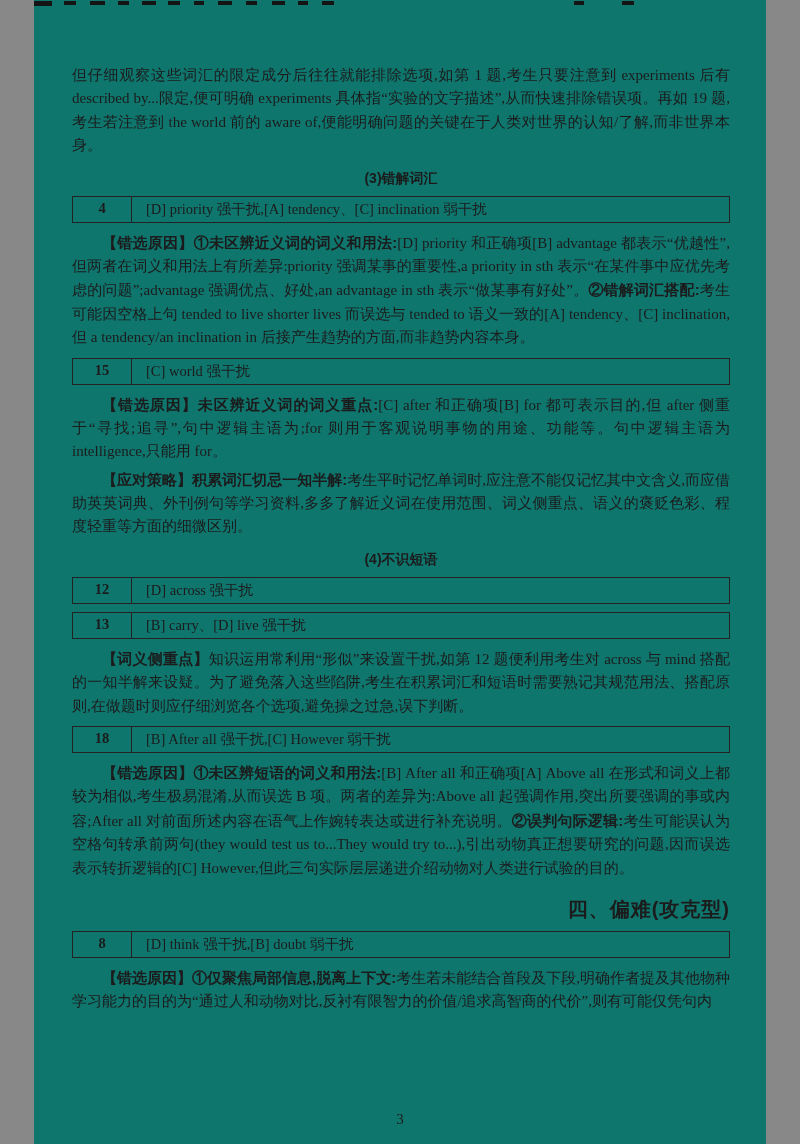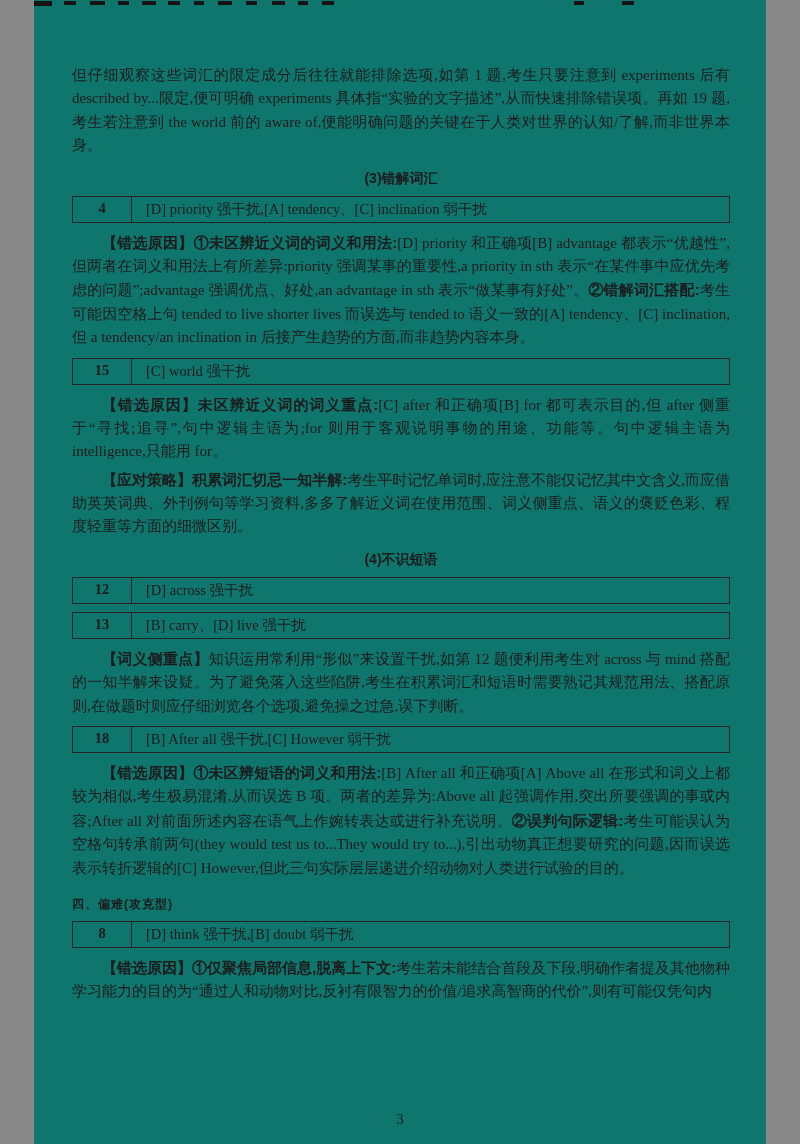--- a/index.html
+++ b/index.html
@@ -39,23 +39,23 @@
     font-size:14.5px; background:transparent;
   }
   .qnum {
     width:58px; flex:0 0 58px;
     border-right:1px solid #222;
     text-align:center; font-weight:700;
     padding:3px 0;
   }
   .qtext { padding:3px 8px 3px 14px; }
   .center-heading {
-    text-align:left;
+    text-align:right;
     font-family:"Liberation Sans","DejaVu Sans",sans-serif;
-    font-weight:700; font-size:12px;
+    font-weight:700; font-size:20px;
     margin:16px 0 8px 0;
     letter-spacing:1px;
   }
   .pageno {
     position:absolute; bottom:16px; left:0; right:0;
     text-align:center; font-size:15px;
   }
 </style>
 </head>
 <body>

